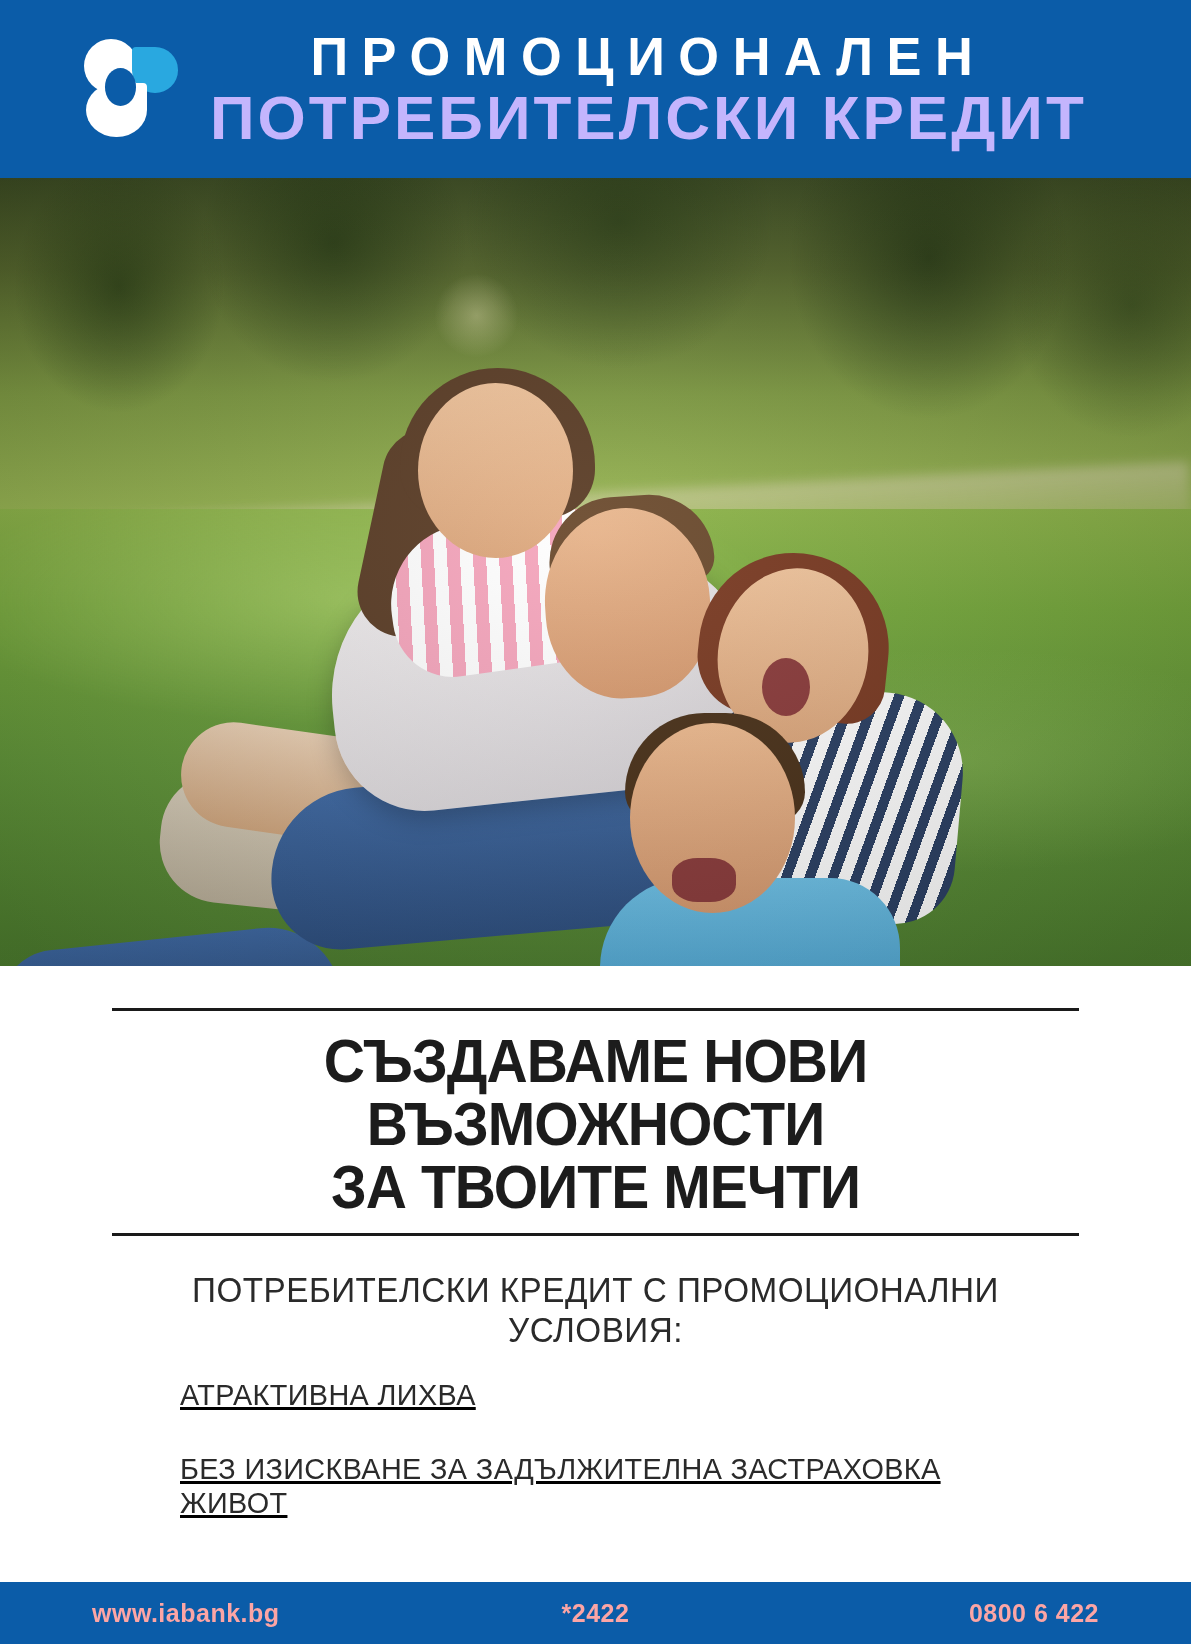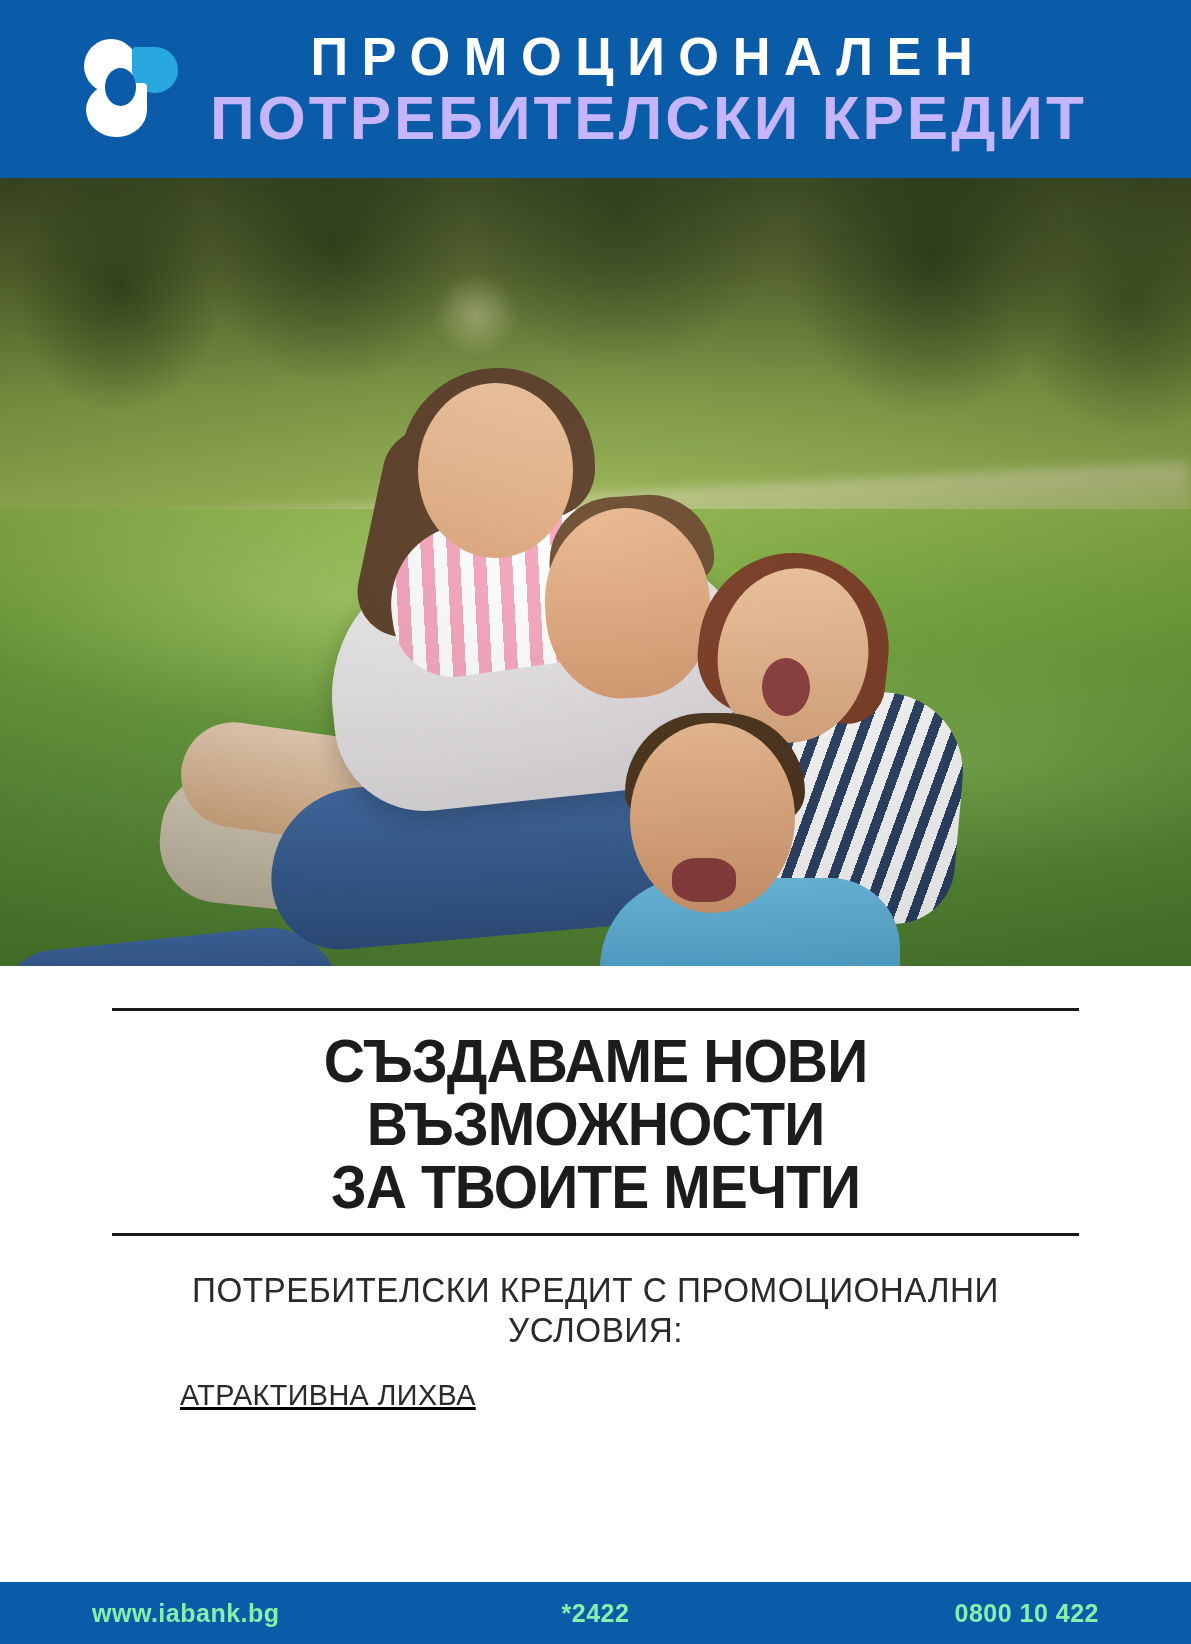--- a/index.html
+++ b/index.html
@@ -304,21 +304,21 @@
     transform-origin: left center;
   }
 
   
   .footer {
     background: #0b5ca8;
     height: 62px;
     flex: 0 0 auto;
     display: flex;
     align-items: center;
-    color: #86efac;
+    color: #fca5a5;
     font-weight: bold;
     font-size: 25px;
     letter-spacing: 0.5px;
     box-sizing: border-box;
     padding: 0 92px;
   }
   .footer-left { flex: 1 1 0; text-align: left; }
   .footer-center { flex: 1 1 0; text-align: center; }
   .footer-right { flex: 1 1 0; text-align: right; }
 
@@ -423,23 +423,34 @@
             <span class="lm lm-a"></span>
             <span class="lm lm-b"></span>
             <span class="lm lm-c"></span>
             <span class="lm lm-d"></span>
           </span>
         </span>
         <span class="bullet-text">АТРАКТИВНА ЛИХВА</span>
       </div>
 
 
+      <div class="bullet">
+        <span class="bullet-icon">
+          <span class="logo-mark blogo">
+            <span class="lm lm-a"></span>
+            <span class="lm lm-b"></span>
+            <span class="lm lm-c"></span>
+            <span class="lm lm-d"></span>
+          </span>
+        </span>
+        <span class="bullet-text">БЕЗ ИЗИСКВАНЕ ЗА ЗАДЪЛЖИТЕЛНА ЗАСТРАХОВКА ЖИВОТ</span>
+      </div>
 
     </div>
   </div>
 
   <div class="footer">
     <div class="footer-left">www.iabank.bg</div>
     <div class="footer-center">*2422</div>
-    <div class="footer-right">0800 10 422</div>
+    <div class="footer-right">0800 6 422</div>
   </div>
 
 </div>
 
 </body></html>

